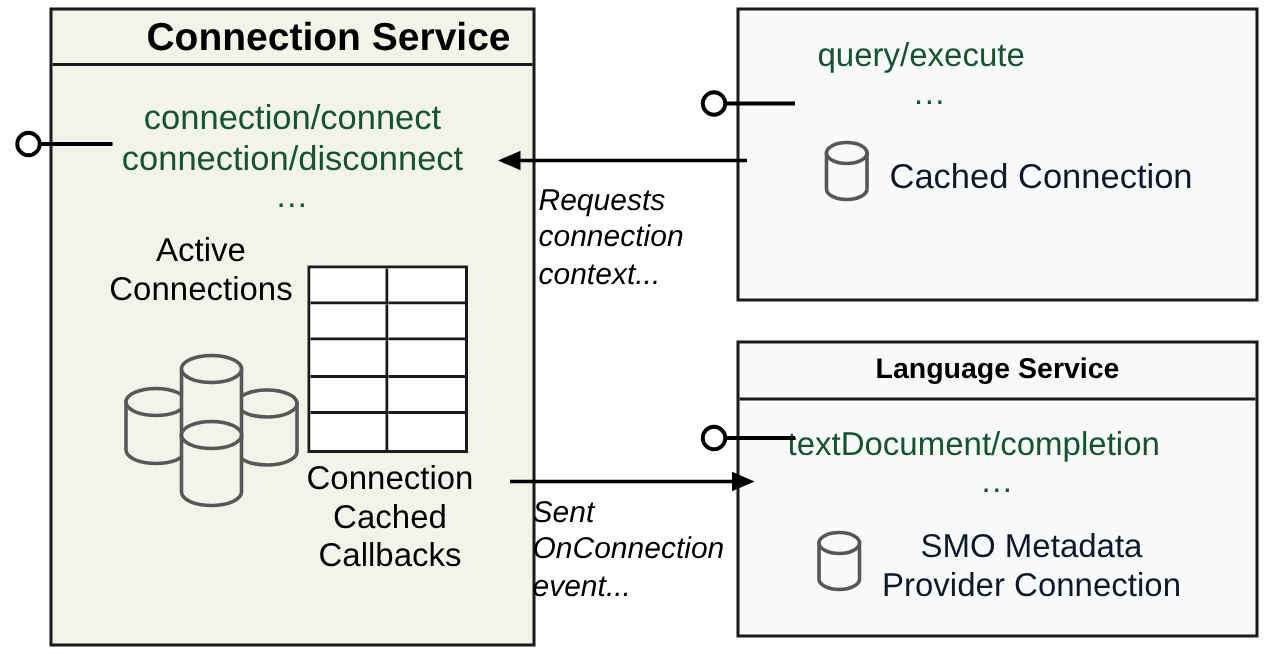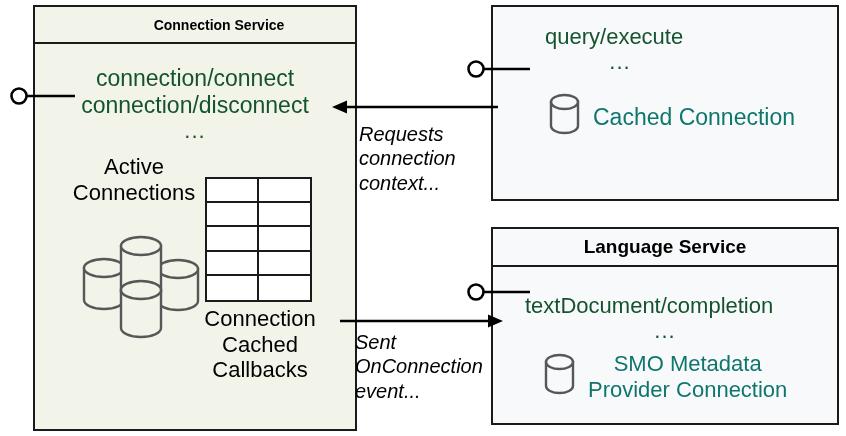--- a/index.html
+++ b/index.html
@@ -51,21 +51,21 @@
     width: 100%;
     border-bottom: 2px solid #1a1a1a;
     display: flex;
     align-items: center;
     justify-content: center;
     font-weight: bold;
     color: #000000;
   }
   .comp-connection .comp-header {
     height: 37px;
-    font-size: 14px;
+    font-size: 26px;
     padding-left: 48px;
   }
   .comp-query .comp-header,
   .comp-language .comp-header {
     height: 38px;
     font-size: 19px;
   }
 
   .comp-body {
     position: relative;
@@ -87,21 +87,21 @@
   }
   .comp-connection .ops {
     top: 21px;
     font-size: 23px;
   }
   .comp-query .ops {
     top: 17px;
     font-size: 22px;
   }
   .comp-language .ops {
-    top: 26px;
+    top: 16px;
     font-size: 22px;
   }
   .ellipsis {
     font-size: 22px;
     letter-spacing: 1px;
     line-height: 1.1;
   }
 
   
   .active-label {
@@ -155,21 +155,21 @@
     line-height: 1.17;
     color: #000000;
   }
 
   
   .db-row {
     position: absolute;
     display: flex;
     align-items: center;
     gap: 12px;
-    color: #0f766e;
+    color: #0f172a;
   }
   .db-row-query {
     left: 55px;
     top: 86px;
     font-size: 23px;
   }
   .db-row-language {
     left: 50px;
     top: 84px;
     font-size: 22px;

